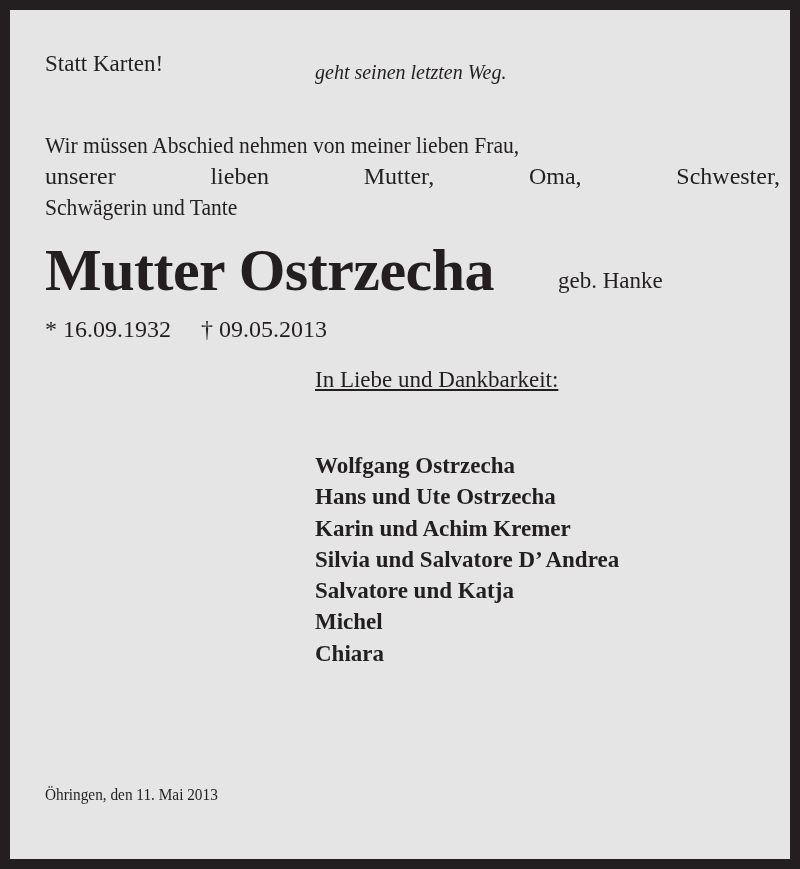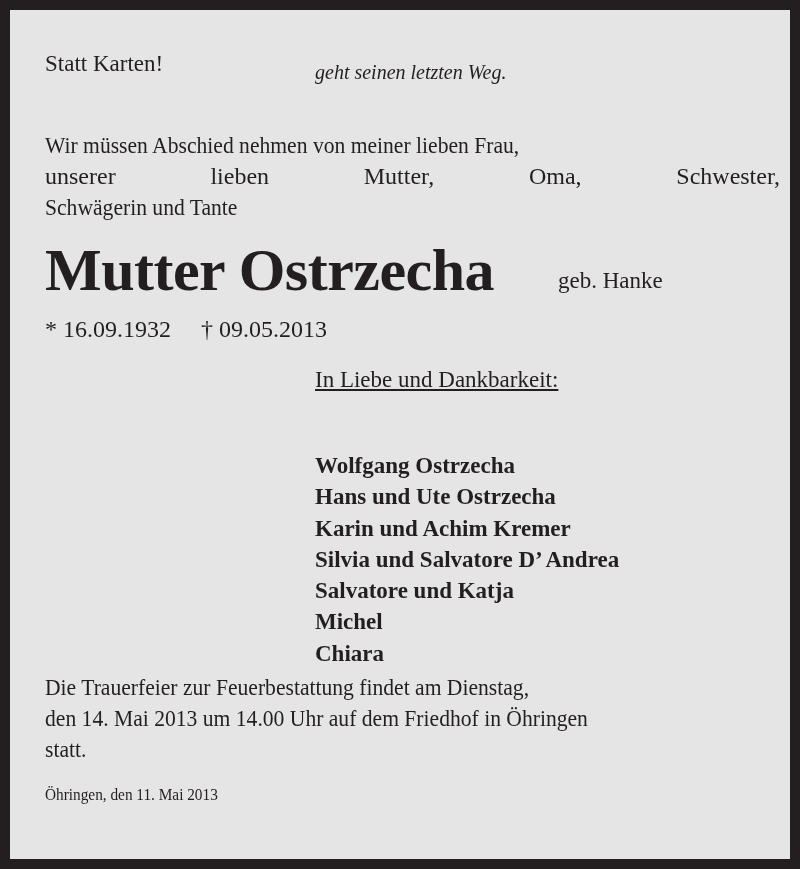--- a/index.html
+++ b/index.html
@@ -66,23 +66,18 @@
   <div class="abs family">
     <span class="member">Wolfgang Ostrzecha</span>
     <span class="member">Hans und Ute Ostrzecha</span>
     <span class="member">Karin und Achim Kremer</span>
     <span class="member">Silvia und Salvatore D’ Andrea</span>
     <span class="member">Salvatore und Katja</span>
     <span class="member">Michel</span>
     <span class="member">Chiara</span>
   </div>
 
-  <div class="abs ceremony">
-    <span class="line"><span class="sx">Die Trauerfeier zur Feuerbestattung findet am Dienstag,</span></span>
-    <span class="line"><span class="sx">den 14. Mai 2013 um 14.00 Uhr auf dem Friedhof in Öhringen</span></span>
-    <span class="line"><span class="sx">statt.</span></span>
-  </div>
 
   <div class="abs place-date">
     <span class="sx">Öhringen, den 11. Mai 2013</span>
   </div>
 
 </div>
 
 </body></html>

